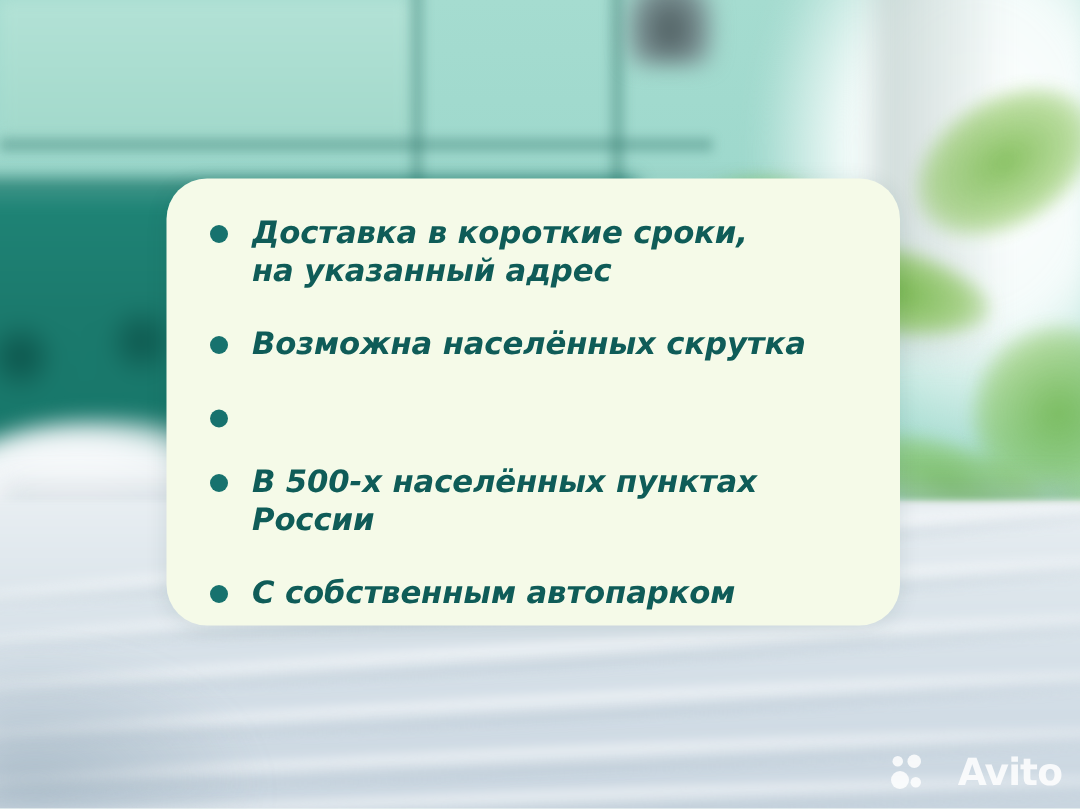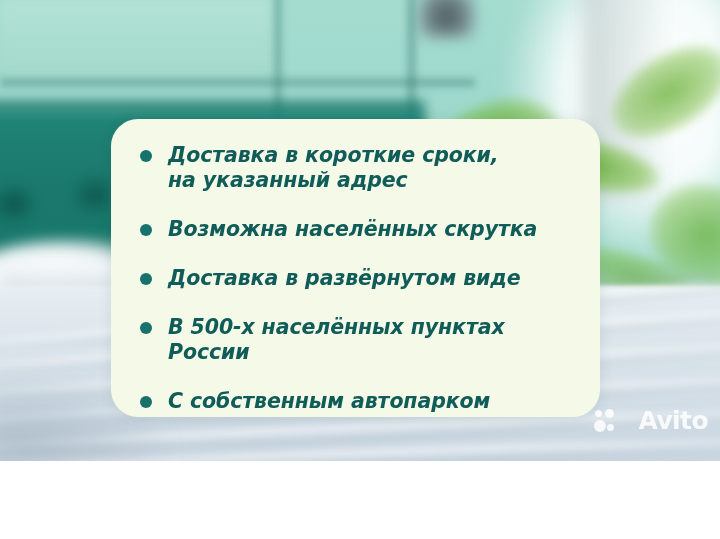--- a/index.html
+++ b/index.html
@@ -4,21 +4,21 @@
 <style>
   html, body {
     margin: 0;
     padding: 0;
     background: #ffffff;
   }
 
   #screenshot {
     position: relative;
     width: 720px;
-    height: 461px;
+    height: 539px;
     overflow: hidden;
     font-family: "DejaVu Sans", "Liberation Sans", sans-serif;
     background: #cfe3e0;
   }
 
   
   .photo {
     position: absolute;
     inset: 0;
     overflow: hidden;
@@ -234,21 +234,21 @@
     font-style: italic;
     color: #0f5c58;
     letter-spacing: -0.1px;
     white-space: pre-line;
   }
 
   
   .avito-watermark {
     position: absolute;
     right: 12px;
-    bottom: 28px;
+    bottom: 12px;
     display: flex;
     align-items: center;
     gap: 22px;
     opacity: 0.92;
   }
 
   .avito-mark {
     position: relative;
     width: 23px;
     height: 23px;
@@ -325,21 +325,20 @@
         <span class="bullet-dot"></span>
         <span class="bullet-text">Доставка в короткие сроки,
 на указанный адрес</span>
       </li>
       <li class="bullet-item">
         <span class="bullet-dot"></span>
         <span class="bullet-text">Возможна населённых скрутка</span>
       </li>
       <li class="bullet-item">
         <span class="bullet-dot"></span>
-        <span class="bullet-text">Доставка в развёрнутом виде</span>
       </li>
       <li class="bullet-item">
         <span class="bullet-dot"></span>
         <span class="bullet-text">В 500-х населённых пунктах России</span>
       </li>
       <li class="bullet-item">
         <span class="bullet-dot"></span>
         <span class="bullet-text">С собственным автопарком</span>
       </li>
     </ul>

